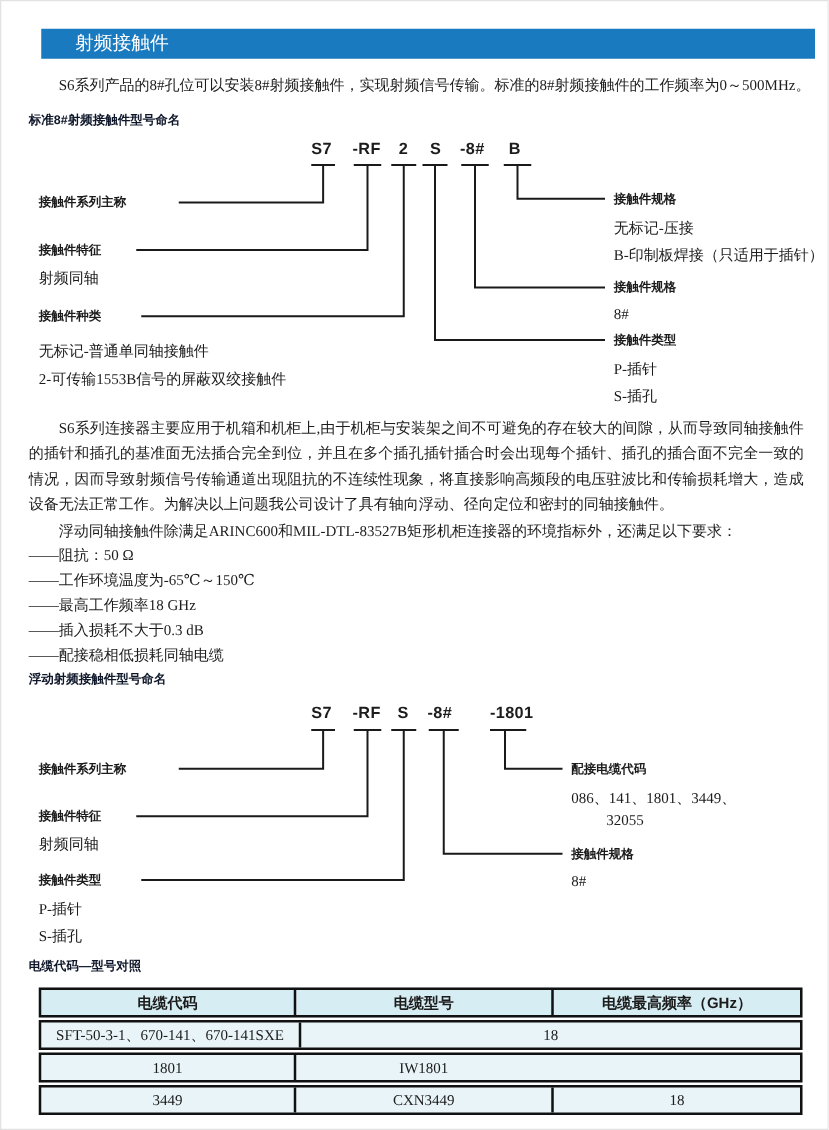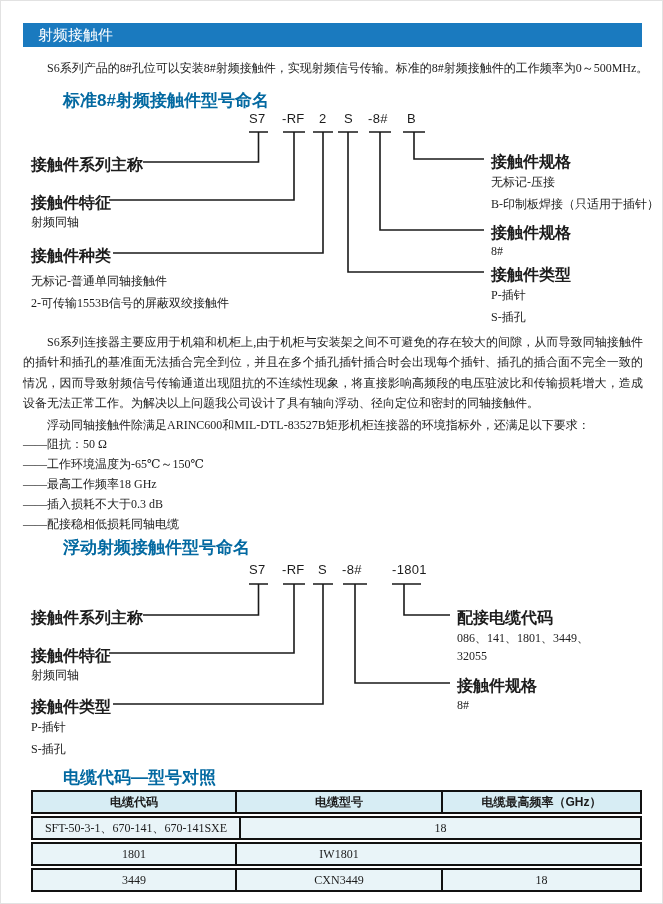--- a/index.html
+++ b/index.html
@@ -3,42 +3,42 @@
 <meta charset="utf-8">
 <style>
   html,body{margin:0;padding:0;background:#fff;}
   .page{
     position:relative;width:663px;height:904px;background:#ffffff;
     overflow:hidden;border:1px solid #e2e2e2;box-sizing:border-box;
     font-family:"Liberation Sans","DejaVu Sans",sans-serif;color:#1c1c1c;
   }
   .abs{position:absolute;}
   .header-bar{
-    left:22px;top:22px;width:619px;height:24px;background:#1a7abf;
+    left:32px;top:22px;width:619px;height:24px;background:#1a7abf;
     color:#ffffff;font-family:"Liberation Serif","DejaVu Serif",serif;
-    font-size:15px;line-height:24px;padding-left:15px;box-sizing:border-box;
+    font-size:15px;line-height:24px;padding-left:27px;box-sizing:border-box;
   }
   .blue-heading{
-    left:22px;color:#0369a1;font-size:17px;font-weight:bold;
-    font-family:"Liberation Sans","DejaVu Sans",sans-serif;white-space:nowrap;margin-left:40px;
+    left:22px;color:#0f172a;font-size:10px;font-weight:bold;
+    font-family:"Liberation Sans","DejaVu Sans",sans-serif;white-space:nowrap;
   }
   .serif{font-family:"Liberation Serif","DejaVu Serif",serif;}
   .intro{
     left:22px;top:59px;width:640px;font-size:12px;line-height:17px;
     padding-left:24px;white-space:nowrap;box-sizing:border-box;
   }
   .para{
     left:22px;width:620px;font-size:12px;line-height:20.4px;
     text-indent:2em;text-align:justify;
   }
   .para-line{left:22px;width:640px;font-size:12px;line-height:17px;padding-left:24px;white-space:nowrap;box-sizing:border-box;}
   .req-list{left:22px;top:433px;width:620px;font-size:12px;}
   .req-item{line-height:20.1px;white-space:nowrap;}
-  .code{font-size:13px;font-weight:normal;white-space:nowrap;letter-spacing:0.3px;}
-  .dlabel{font-size:16px;font-weight:bold;white-space:nowrap;}
+  .code{font-size:13px;font-weight:bold;white-space:nowrap;letter-spacing:0.3px;}
+  .dlabel{font-size:10px;font-weight:bold;white-space:nowrap;}
   .ditem{font-size:12px;white-space:nowrap;}
   .lines-layer{left:0;top:0;pointer-events:none;}
   .cable-table{left:30px;top:789px;width:611px;}
   .t-row{
     display:flex;height:24px;box-sizing:border-box;margin-bottom:2px;
     border:2px solid #111111;background:#e9f4f8;
   }
   .t-head{background:#d7edf4;}
   .t-cell{
     box-sizing:border-box;display:flex;align-items:center;justify-content:center;
@@ -123,21 +123,21 @@
 
   <span class="abs dlabel" style="left:30px;top:607px;">接触件系列主称</span>
   <span class="abs dlabel" style="left:30px;top:645px;">接触件特征</span>
   <span class="abs ditem serif" style="left:30px;top:666px;">射频同轴</span>
   <span class="abs dlabel" style="left:30px;top:696px;">接触件类型</span>
   <span class="abs ditem serif" style="left:30px;top:718px;">P-插针</span>
   <span class="abs ditem serif" style="left:30px;top:740px;">S-插孔</span>
 
   <span class="abs dlabel" style="left:456px;top:607px;">配接电缆代码</span>
   <span class="abs ditem serif" style="left:456px;top:629px;">086、141、1801、3449、</span>
-  <span class="abs ditem serif" style="left:456px;top:648px;">32055</span>
+  <span class="abs ditem serif" style="left:484px;top:648px;">32055</span>
   <span class="abs dlabel" style="left:456px;top:675px;">接触件规格</span>
   <span class="abs ditem serif" style="left:456px;top:697px;">8#</span>
 
   <div class="abs blue-heading" style="top:765px;">电缆代码—型号对照</div>
 
   <div class="abs cable-table">
     <div class="t-row t-head">
       <div class="t-cell c1">电缆代码</div>
       <div class="t-cell c2">电缆型号</div>
       <div class="t-cell c3">电缆最高频率（GHz）</div>

